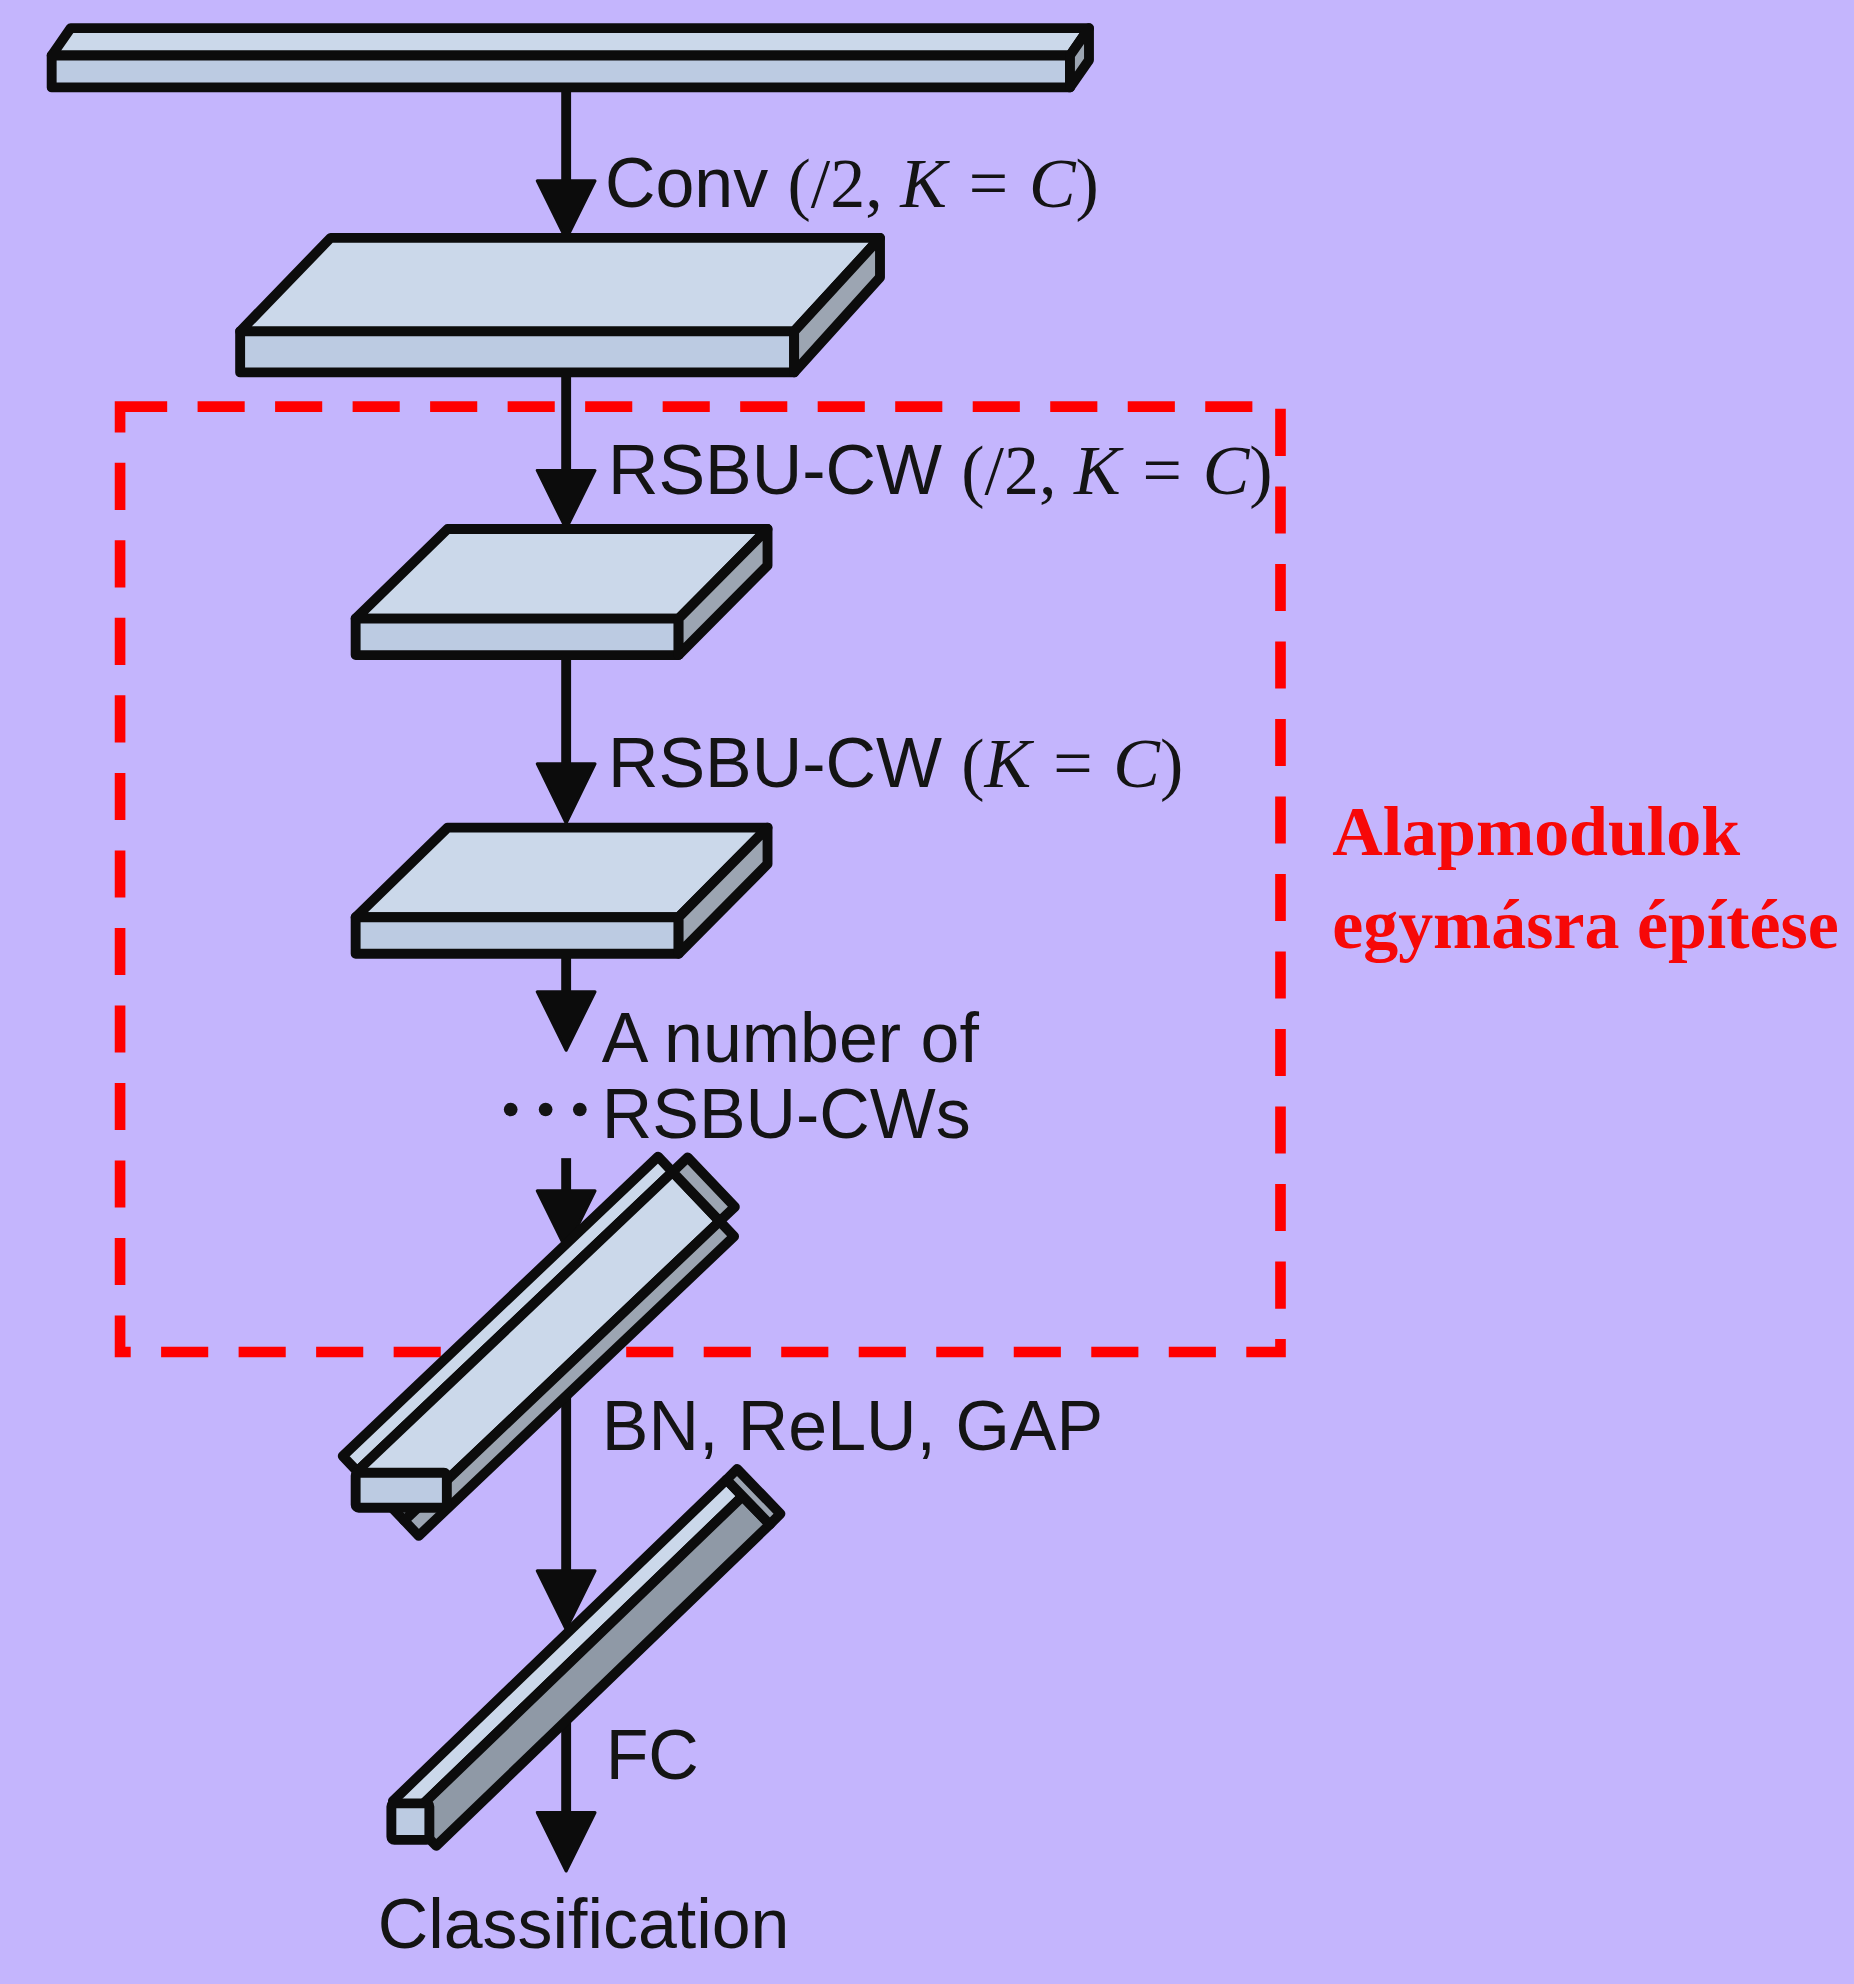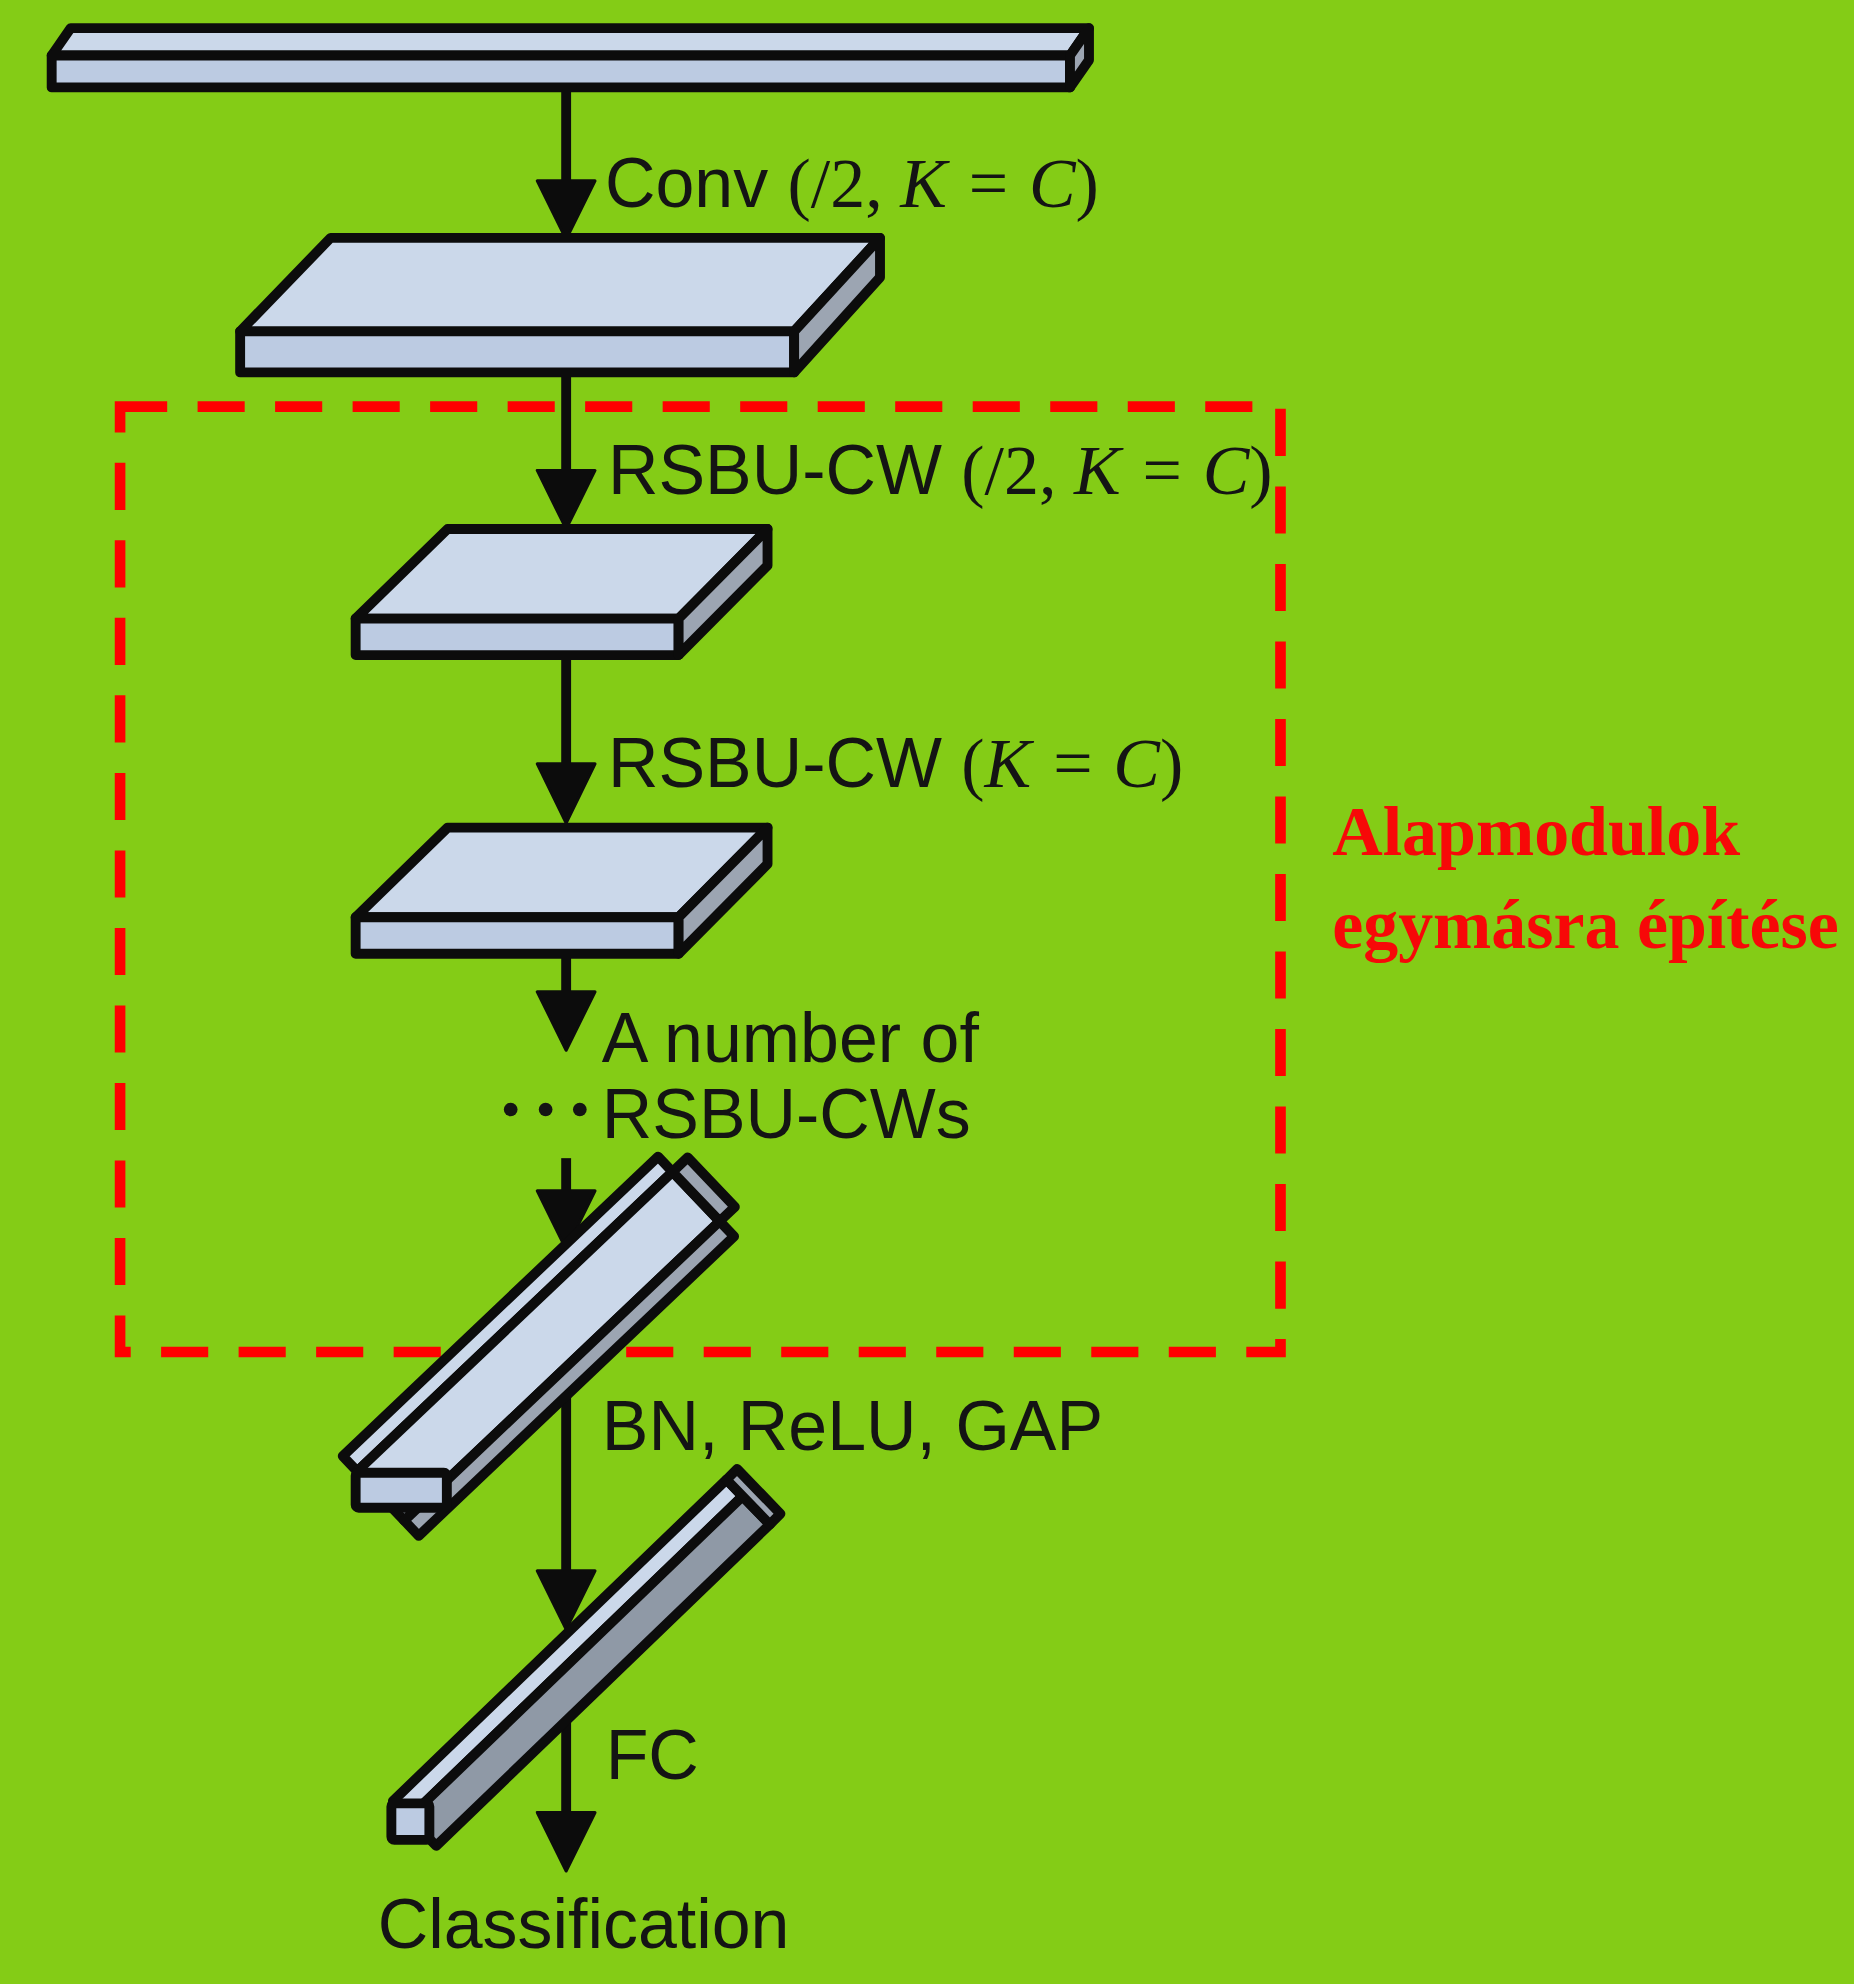--- a/index.html
+++ b/index.html
@@ -1,16 +1,16 @@
 <!DOCTYPE html>
 <html style="font-size:12px"><head>
 <meta charset="utf-8">
 <style>
   html,body{margin:0;padding:0;background:#ffffff;}
-  .stage{position:relative;width:1855px;height:1985px;background:#84cc16;overflow:hidden;}
+  .stage{position:relative;width:1855px;height:1985px;background:#c4b5fd;overflow:hidden;}
   svg{display:block;}
   .outl{stroke:#0c0c0c;stroke-width:13;stroke-linejoin:round;}
   .f-top{fill:#cbd8ea;}
   .f-front{fill:#bccbe2;}
   .f-side{fill:#9ca5b2;}
   .f-gray{fill:#8f99a6;}
   .shaft{stroke:#0c0c0c;stroke-width:13;fill:none;}
   .head{fill:#0c0c0c;stroke:#0c0c0c;stroke-width:4;stroke-linejoin:round;}
   .dashbox{fill:none;stroke:#ff0000;stroke-width:14;stroke-dasharray:62 40;}
   .lbl{font-family:"Liberation Sans",sans-serif;font-size:92px;fill:#141414;}

